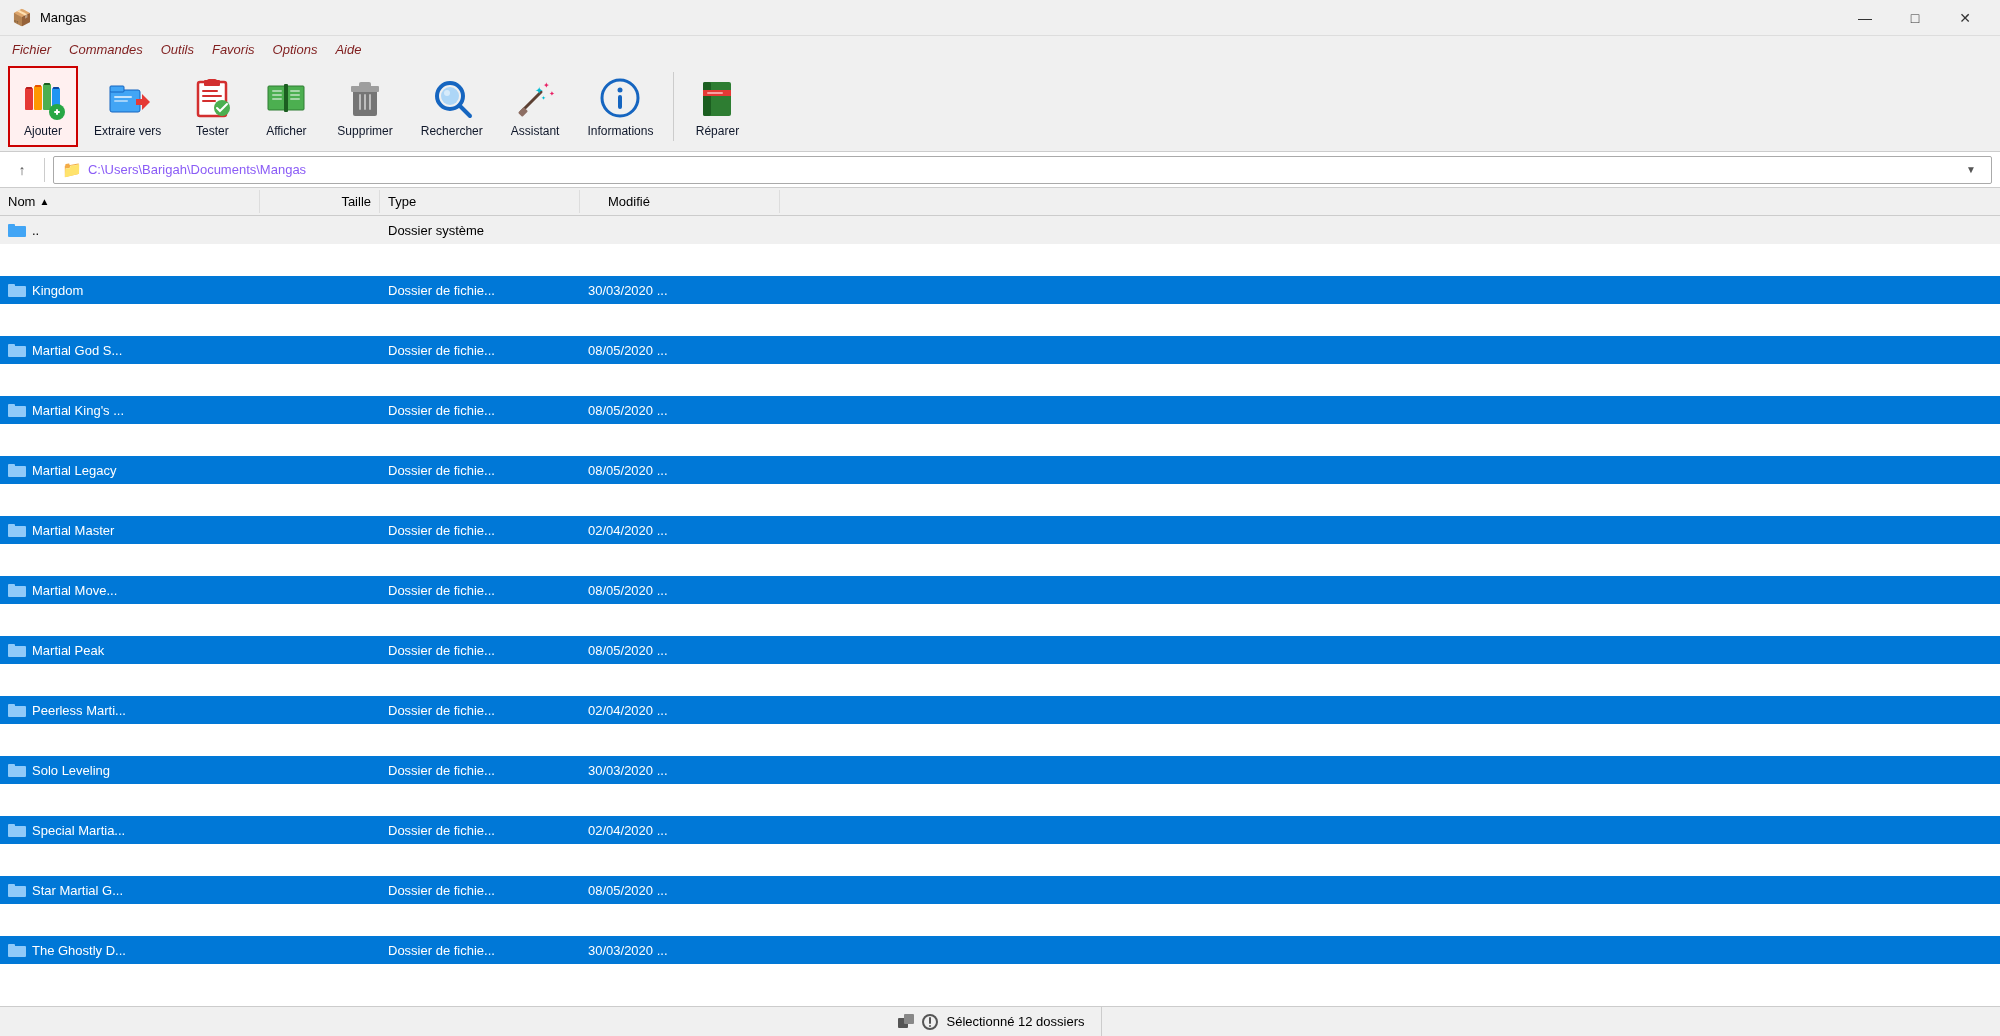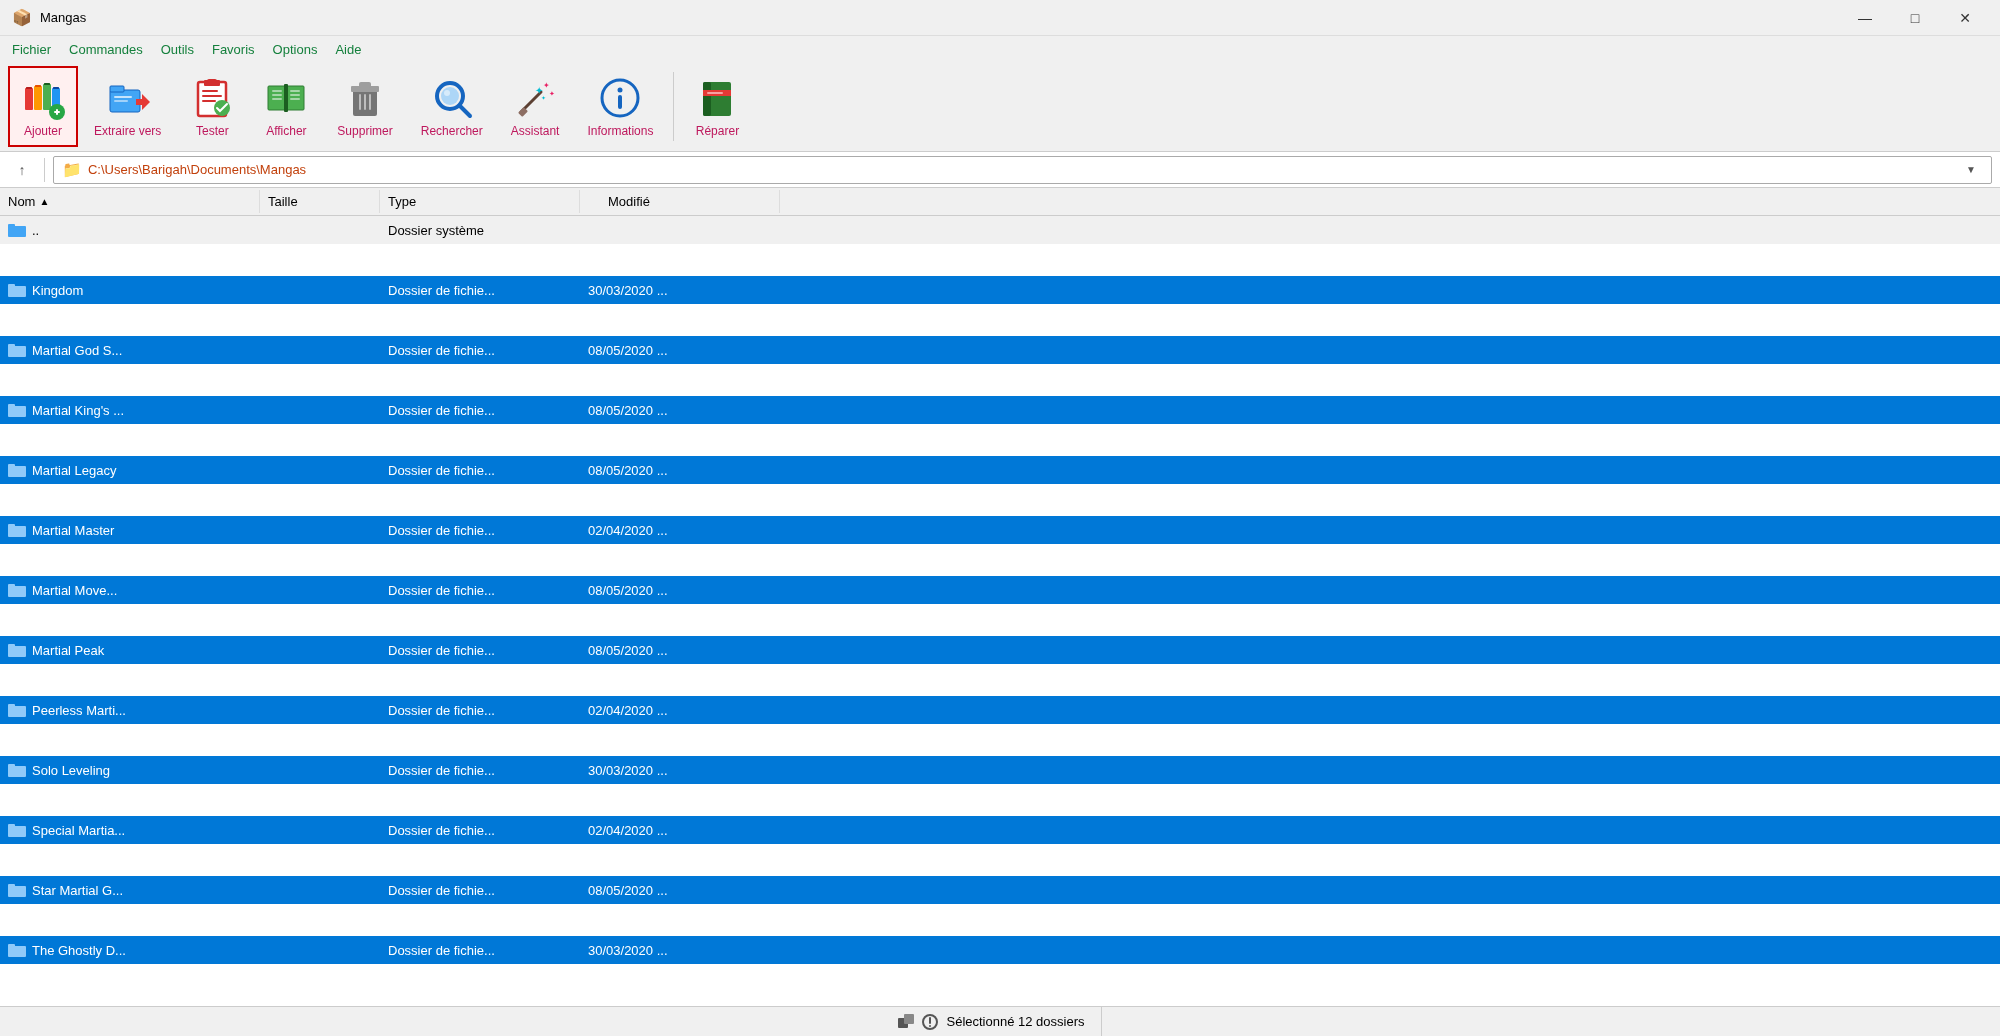--- a/index.html
+++ b/index.html
@@ -53,21 +53,22 @@
       display: flex;
       align-items: center;
       padding: 2px 4px;
       height: 26px;
       gap: 2px;
     }
     .menu-item {
       padding: 2px 8px;
       cursor: pointer;
       font-size: 13px;
-      color: #15803d;
+      color: #7f1d1d;
+      font-style: italic;
     }
 
     
     .toolbar {
       display: flex;
       align-items: stretch;
       padding: 4px 8px;
       background: #f0f0f0;
       border-bottom: 1px solid #ccc;
       gap: 4px;
@@ -84,21 +85,21 @@
       background: transparent;
       gap: 4px;
       min-width: 70px;
     }
     .toolbar-btn.active {
       border: 2px solid #cc0000;
       background: #fff0f0;
     }
     .toolbar-btn .btn-label {
       font-size: 12px;
-      color: #be185d;
+      color: #0f172a;
       white-space: nowrap;
     }
     .toolbar-separator {
       width: 1px;
       background: #ccc;
       margin: 6px 4px;
       align-self: stretch;
     }
 
     
@@ -137,21 +138,21 @@
       height: 28px;
       padding: 0 8px;
       border-radius: 2px;
     }
     .address-folder-icon {
       margin-right: 6px;
       font-size: 16px;
     }
     .address-path {
       font-size: 13px;
-      color: #c2410c;
+      color: #8b5cf6;
       flex: 1;
     }
     .address-dropdown {
       width: 24px;
       display: flex;
       align-items: center;
       justify-content: center;
       cursor: pointer;
       font-size: 10px;
       color: #555;
@@ -178,21 +179,21 @@
       font-weight: normal;
       color: #000;
       cursor: pointer;
       user-select: none;
       border-right: 1px solid #ddd;
       display: flex;
       align-items: center;
       gap: 4px;
     }
     .col-nom { width: 260px; }
-    .col-taille { width: 120px; }
+    .col-taille { width: 120px; justify-content: flex-end; }
     .col-type { width: 200px; }
     .col-modifie { width: 180px; margin-left: 20px; }
 
     .file-row {
       display: flex;
       align-items: center;
       height: 28px;
       cursor: default;
     }
     .file-row.selected { background: #0078d7; color: white; margin-top: 32px; }

